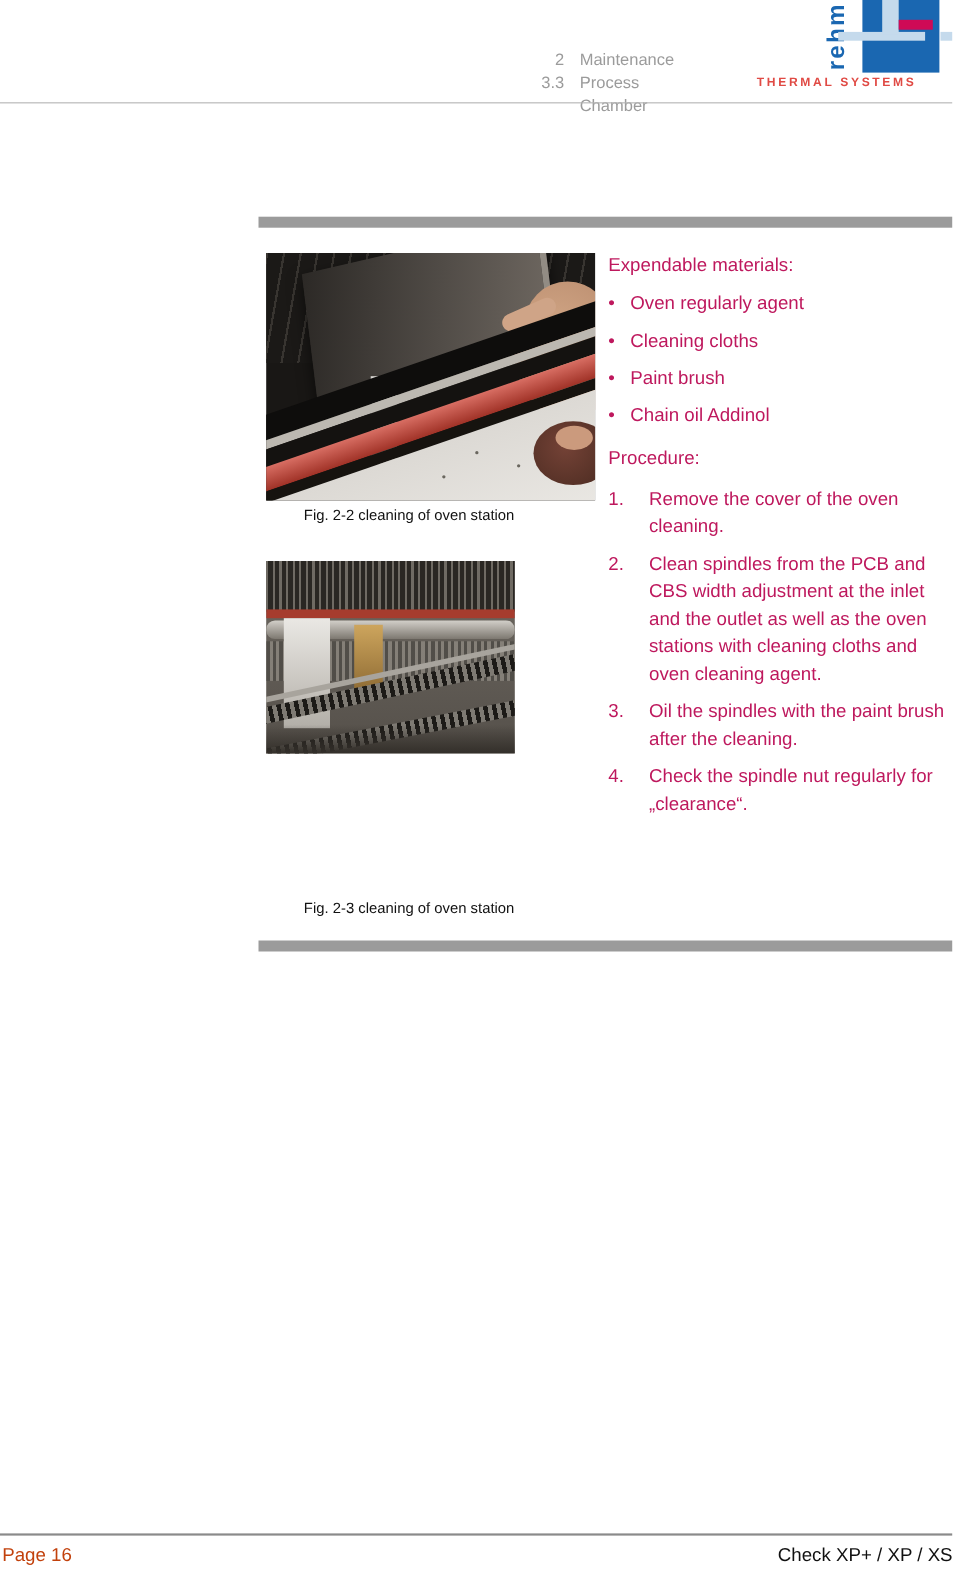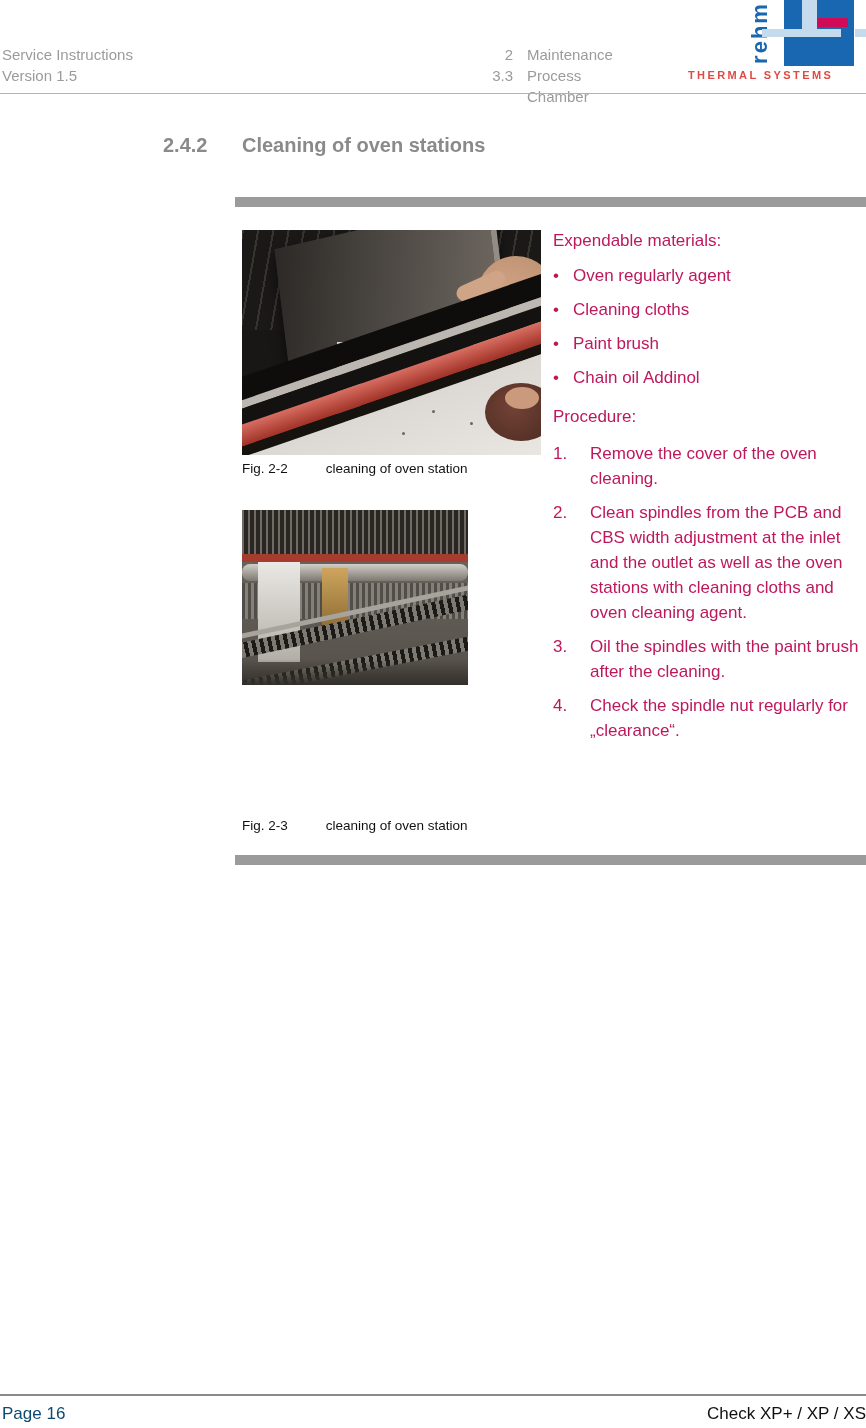--- a/index.html
+++ b/index.html
@@ -36,21 +36,21 @@
   .rightcol{position:absolute;left:553px;top:228px;width:313px;font-size:17px;line-height:25px;color:#be185d;}
   .rightcol .colhead{margin:0 0 10px 0;}
   .blist{margin:0 0 2px 0;padding:0;list-style:none;}
   .blist li{display:grid;grid-template-columns:20px 1fr;margin-bottom:9px;}
   .proc-head{margin:14px 0 12px 0;}
   .slist{margin:0;padding:0;list-style:none;}
   .slist li{display:grid;grid-template-columns:37px 1fr;margin-bottom:9px;}
 
   
   .caption{position:absolute;left:242px;font-size:13.5px;color:#111;}
-  .caption .flabel{display:inline-block;width:80px;}
+  .caption .flabel{display:inline-block;width:80px;text-align:right;}
   .cap1{top:461px;} .cap2{top:818px;}
 
   .photo{position:absolute;overflow:hidden;}
   
   .p1{left:242px;top:230px;width:299px;height:225px;background:#191715;}
   .p1-top{position:absolute;left:0;top:0;width:100%;height:100px;background:#1b1917;}
   .p1-top:after{content:"";position:absolute;inset:0;background:repeating-linear-gradient(100deg,rgba(110,104,96,.35) 0 2px,transparent 2px 15px);}
   .p1-cover{position:absolute;left:38px;top:-6px;width:218px;height:138px;transform:rotate(-13deg) skewX(-6deg);
         background:linear-gradient(100deg,#2c2926 0%,#514c47 55%,#6f6861 100%);
         border-right:6px solid #928c84;box-shadow:0 6px 14px rgba(0,0,0,.6);}
@@ -106,32 +106,28 @@
   .cable{position:absolute;width:3px;background:#2b4d6b;}
   .c1{left:56px;top:0;height:42px;} .c2{left:64px;top:120px;height:57px;}
   .arrow-line{position:absolute;left:104px;top:104px;width:50px;height:3px;background:#fff;
         transform:rotate(45deg);transform-origin:0 0;}
   .arrow-head{position:absolute;left:84px;top:84px;width:26px;height:26px;background:#fff;
         clip-path:polygon(0 0,100% 38%,38% 100%);}
   .ins-label{position:absolute;left:62px;top:137px;color:#ffffff;font-size:15.5px;}
 
   
   .ftr-rule{position:absolute;left:0;top:1394px;width:866px;border-top:2px solid #8a8a8a;}
-  .ftr-left{position:absolute;left:2px;top:1404px;font-size:17px;color:#0c4a6e;text-align:center;}
+  .ftr-left{position:absolute;left:2px;top:1404px;font-size:17px;color:#c2410c;text-align:center;}
   .ftr-right{position:absolute;right:0;top:1404px;font-size:17px;color:#111;}
 </style>
 </head>
 <body>
 
 <div id="page">
 
-  <div class="hdr-left">
-    <div>Service Instructions</div>
-    <div>Version 1.5</div>
-  </div>
 
   <div class="hdr-right">
     <div class="row">
       <span class="num">2</span>
       <span>Maintenance</span>
     </div>
     <div class="row">
       <span class="num">3.3</span>
       <span>Process Chamber</span>
     </div>
@@ -144,24 +140,20 @@
     <div class="square"></div>
     <div class="cross-h"></div>
     <div class="cross-v"></div>
     <div class="magenta"></div>
     <div class="dash"></div>
     <div class="subtitle">THERMAL SYSTEMS</div>
   </div>
 
   <div class="hdr-rule"></div>
 
-  <div class="sec-head">
-    <span class="num">2.4.2</span>
-    <span>Cleaning of oven stations</span>
-  </div>
 
   <div class="bar top"></div>
   <div class="bar bottom"></div>
 
   <div class="photo p1">
     <div class="p1-top"></div>
     <div class="p1-cover"></div>
     <div class="p1-bracket"></div>
     <div class="p1-rails">
       <div class="s s-shadow"></div>

